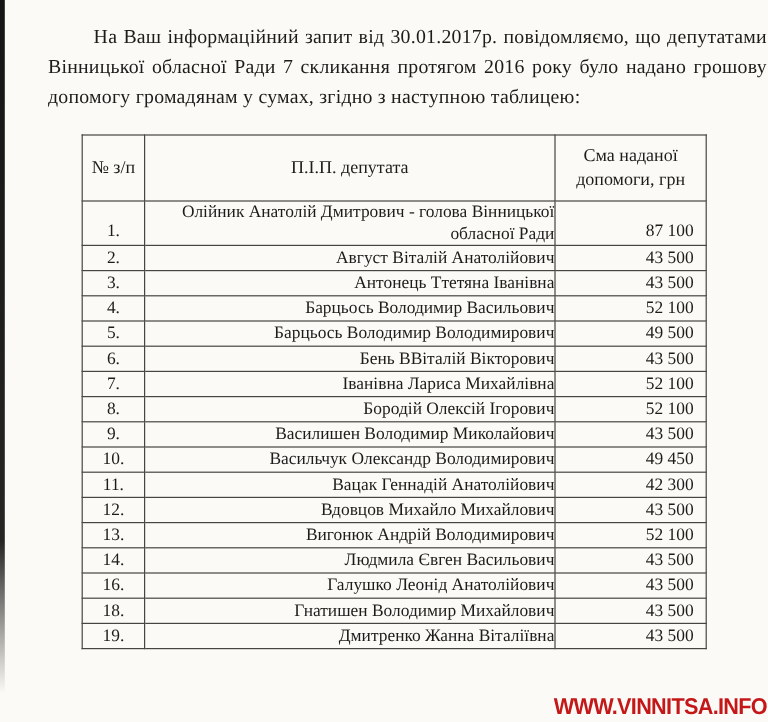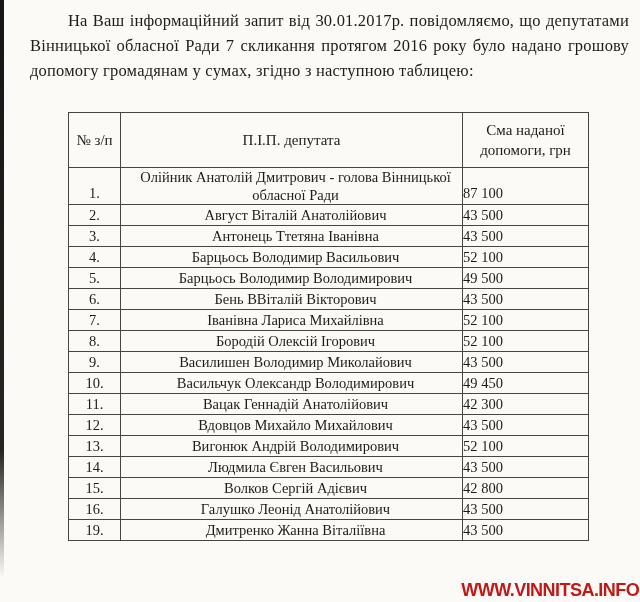--- a/index.html
+++ b/index.html
@@ -13,21 +13,21 @@
   }
   .scan-edge {
     position:absolute; left:0; top:0;
     width:4px; height:578px;
     background:linear-gradient(to bottom, #151515 0%, #262524 78%, rgba(38,37,36,0) 100%);
   }
   .intro {
     position:absolute;
     left:28px; top:6px;
     width:599px;
-    margin:2px;
+    margin:12px;
     font-size:16.5px;
     line-height:25px;
     text-align:justify;
     text-indent:38px;
     letter-spacing:0.2px;
   }
   table.grid {
     position:absolute;
     left:68px; top:112px;
     width:520px;
@@ -48,22 +48,22 @@
     white-space:normal;
     line-height:20px;
   }
   table.grid tbody td {
     height:20px;
     padding:0;
     font-size:14.5px;
     line-height:18px;
   }
   .c-num   { text-align:center; }
-  .c-name  { text-align:center; padding-left:8px !important; white-space:normal !important; line-height:17px; }
-  .c-amount{ text-align:left; padding-right:10px !important; }
+  .c-name  { text-align:right; padding-left:8px !important; white-space:normal !important; line-height:17px; }
+  .c-amount{ text-align:right; padding-right:10px !important; }
   tr.tall td { height:35px; }
   tr.tall .c-num, tr.tall .c-amount { vertical-align:bottom; padding-bottom:2px !important; }
   tr.tall .c-name { vertical-align:middle; }
   .watermark {
     position:absolute;
     right:1px; bottom:1px;
     font-family:"Liberation Sans", sans-serif;
     font-weight:bold;
     font-size:19px;
     letter-spacing:-0.6px;
@@ -160,27 +160,27 @@
           <td class="c-num">13.</td>
           <td class="c-name">Вигонюк Андрій Володимирович</td>
           <td class="c-amount">52 100</td>
         </tr>
         <tr>
           <td class="c-num">14.</td>
           <td class="c-name">Людмила Євген Васильович</td>
           <td class="c-amount">43 500</td>
         </tr>
         <tr>
-          <td class="c-num">15.</td>
-          <td class="c-name">Волков Сергій Адієвич</td>
-          <td class="c-amount">42 800</td>
+          <td class="c-num">16.</td>
+          <td class="c-name">Галушко Леонід Анатолійович</td>
+          <td class="c-amount">43 500</td>
         </tr>
         <tr>
-          <td class="c-num">16.</td>
-          <td class="c-name">Галушко Леонід Анатолійович</td>
+          <td class="c-num">18.</td>
+          <td class="c-name">Гнатишен Володимир Михайлович</td>
           <td class="c-amount">43 500</td>
         </tr>
         <tr>
           <td class="c-num">19.</td>
           <td class="c-name">Дмитренко Жанна Віталіївна</td>
           <td class="c-amount">43 500</td>
         </tr>
       </tbody>
   </table>
 

